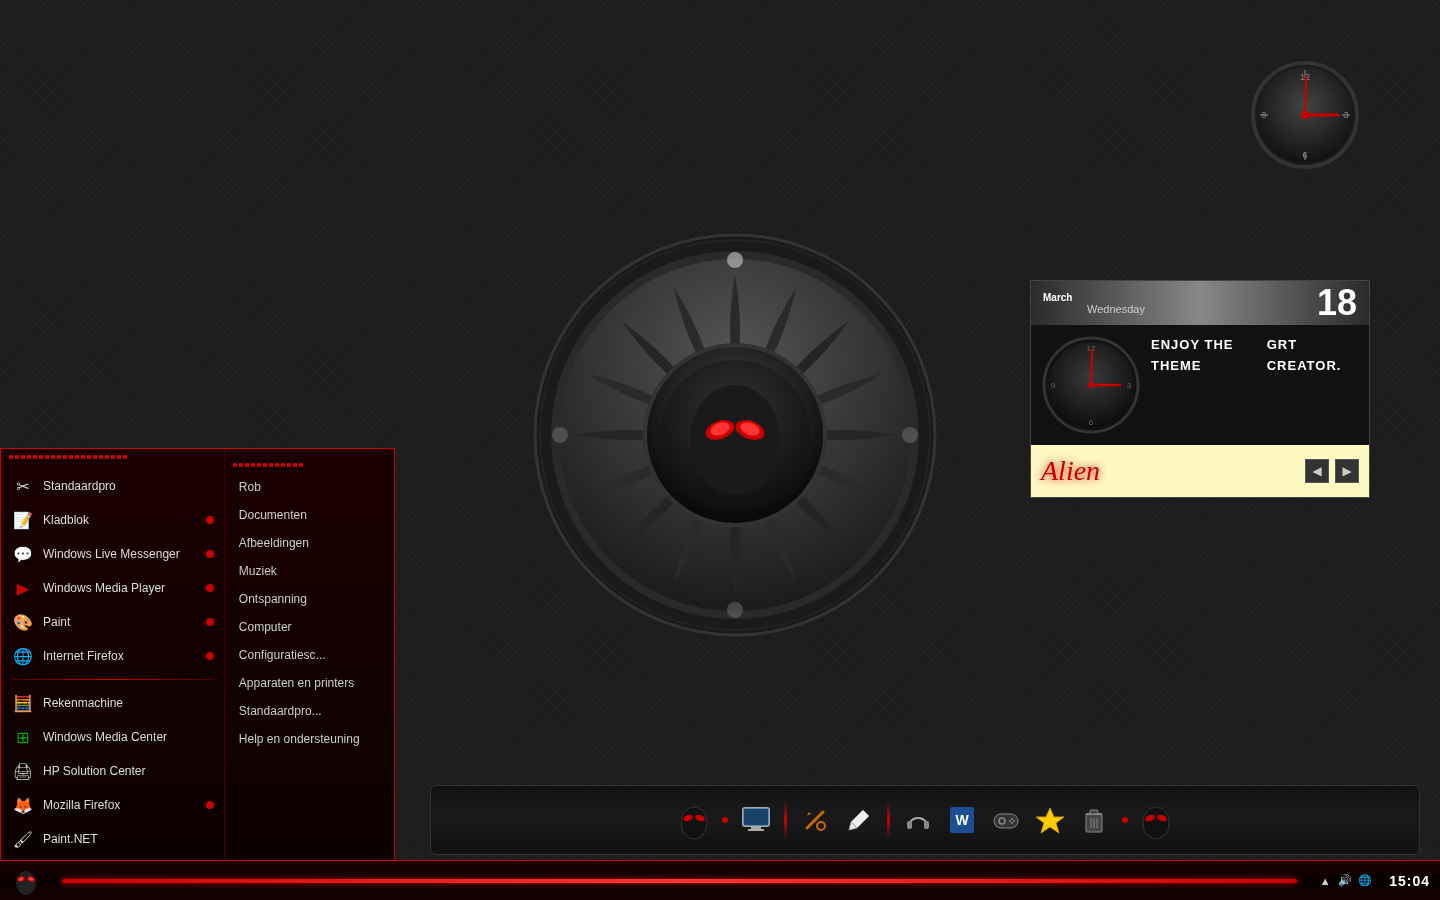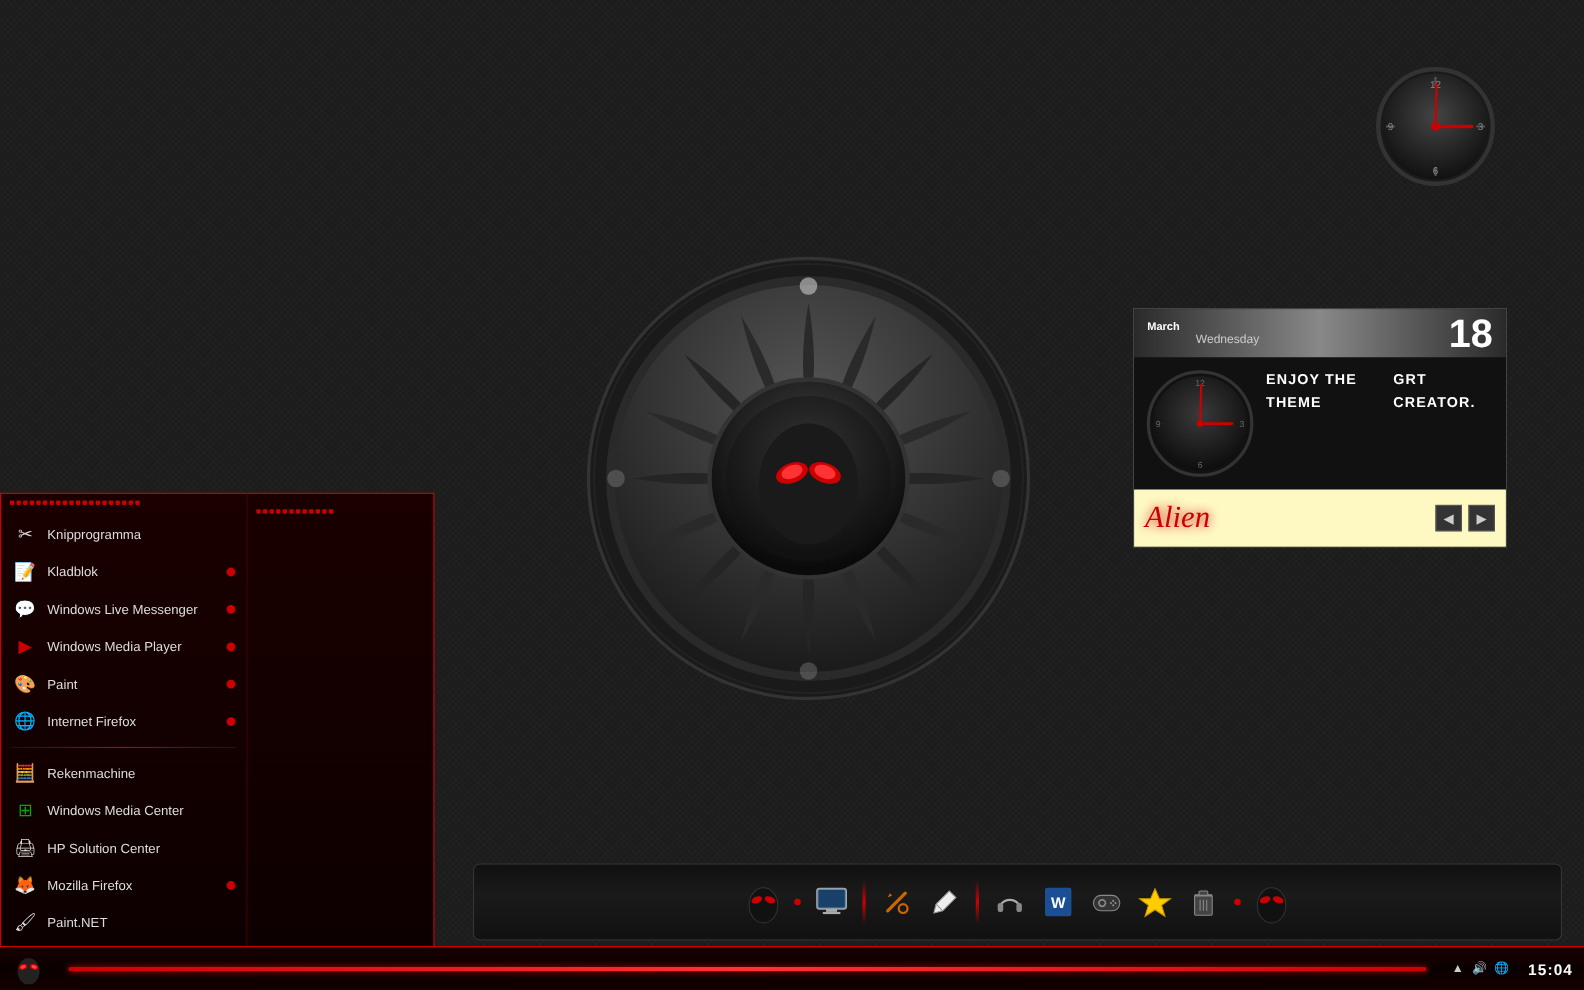--- a/index.html
+++ b/index.html
@@ -541,21 +541,21 @@
           <div class="red-dot"></div>
             <div class="red-dot"></div>
             <div class="red-dot"></div>
             <div class="red-dot"></div>
         </div>
       </div>
 
       <ul class="start-menu-items">
         <li class="start-menu-item">
           <span class="item-icon">✂</span>
-          <span>Knipprogramma</span>
+          <span>Standaardpro</span>
         </li>
         <li class="start-menu-item">
           <span class="item-icon">📝</span>
           <span>Kladblok</span>
           <span class="item-pin"></span>
         </li>
         <li class="start-menu-item">
           <span class="item-icon">💬</span>
           <span>Windows Live Messenger</span>
           <span class="item-pin"></span>
@@ -612,20 +612,32 @@
           <div class="red-dot"></div>
             <div class="red-dot"></div>
             <div class="red-dot"></div>
             <div class="red-dot"></div>
           <div class="red-dot"></div>
             <div class="red-dot"></div>
             <div class="red-dot"></div>
             <div class="red-dot"></div>
         </div>
       </div>
+      <ul class="start-menu-right-items">
+        <li class="start-menu-right-item">Rob</li>
+        <li class="start-menu-right-item">Documenten</li>
+        <li class="start-menu-right-item">Afbeeldingen</li>
+        <li class="start-menu-right-item">Muziek</li>
+        <li class="start-menu-right-item">Ontspanning</li>
+        <li class="start-menu-right-item">Computer</li>
+        <li class="start-menu-right-item">Configuratiesc...</li>
+        <li class="start-menu-right-item">Apparaten en printers</li>
+        <li class="start-menu-right-item">Standaardpro...</li>
+        <li class="start-menu-right-item">Help en ondersteuning</li>
+      </ul>
     </div>
   </div>
 
   <div class="dock-bar">
 
     <div class="dock-alien-left">
       <svg width="36" height="46" viewBox="0 0 36 46">
         <ellipse cx="18" cy="26" rx="13" ry="16" fill="#111" stroke="#333" stroke-width="1"></ellipse>
         <ellipse cx="12" cy="21" rx="5" ry="3" fill="#cc0000" transform="rotate(-20,12,21)"></ellipse>
         <ellipse cx="24" cy="21" rx="5" ry="3" fill="#cc0000" transform="rotate(20,24,21)"></ellipse>

